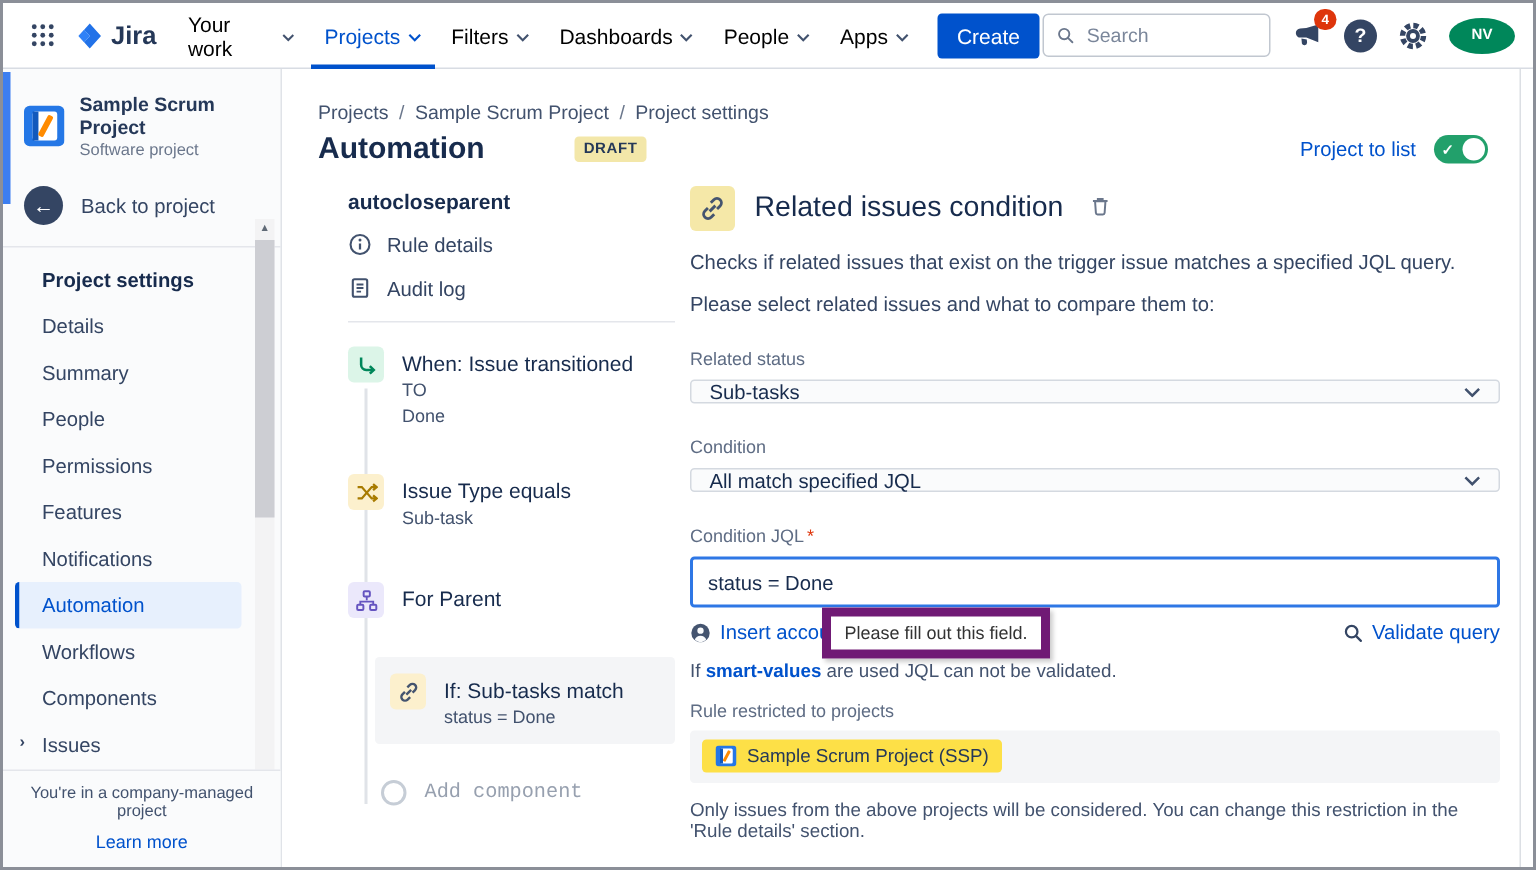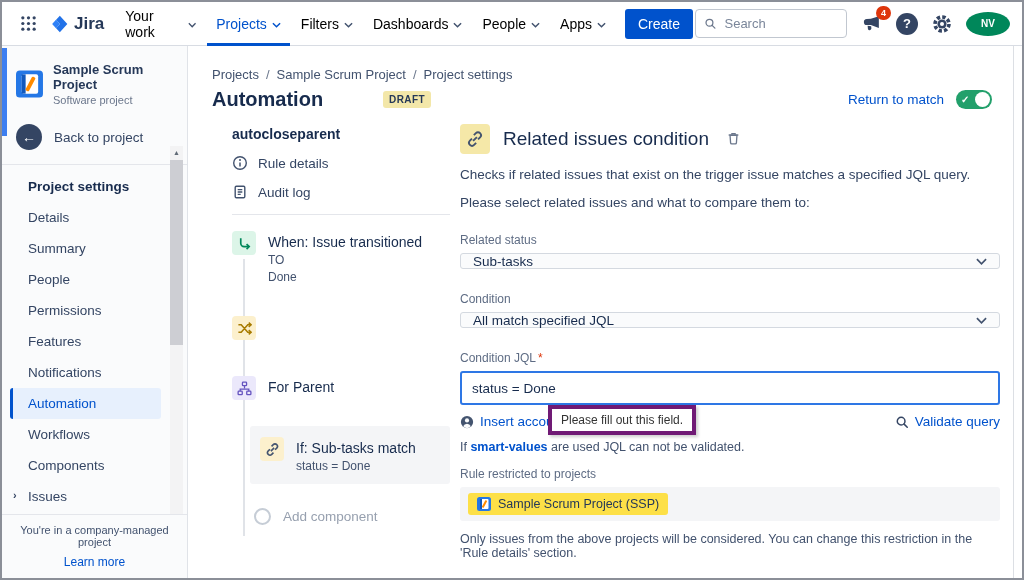--- a/index.html
+++ b/index.html
@@ -71,38 +71,38 @@
   .comp.c1{margin-bottom:32px;}
   .comp.c2{margin-bottom:36px;}
   .comp.c3{margin-bottom:26px;}
   .cicon{flex:none;width:24px;height:24px;border-radius:4px;display:flex;align-items:center;justify-content:center;background:#fff;}
   .cicon.green{background:#dcf5e8;}
   .cicon.yellow{background:#fcf0cd;}
   .cicon.purple{background:#ebe8fb;}
   .ctitle{font-size:14px;color:#172b4d;padding-top:3px;}
   .csub{font-size:12px;color:#42526e;margin-top:3px;}
   .comp.card{margin-left:18px;background:#f4f5f7;border-radius:3px;padding:11px 10px;}
-  .add-comp{display:flex;align-items:center;gap:12px;margin:24px 0 0 22px;color:#97a0af;font-size:13.5px;cursor:pointer;}
+  .add-comp{display:flex;align-items:center;gap:12px;margin:24px 0 0 22px;color:#97a0af;font-size:13.5px;cursor:pointer;font-family:Liberation Mono, monospace;}
   .add-circle{width:13px;height:13px;border-radius:50%;border:2px solid #c6cdd6;}
 
   
   .detail{position:absolute;left:272px;top:78px;width:540px;}
   .d-head{display:flex;align-items:center;gap:13px;}
   .d-icon{width:30px;height:30px;border-radius:4px;background:#f5e8a8;display:flex;align-items:center;justify-content:center;}
   h2{font-size:19px;font-weight:500;margin:0;color:#172b4d;}
   .trash{margin-left:4px;cursor:pointer;padding-top:2px;}
   .d-desc{font-size:13.5px;color:#344563;margin:13px 0 0;}
   .fgroup{margin-top:20px;}
   .fgroup label{font-size:12px;color:#5e6c84;}
   .req{color:#de350b;font-size:12px;margin-left:2px;}
   .select{margin-top:5px;height:16px;background:#fafbfc;border:1px solid #d4d9e0;border-radius:3px;display:flex;align-items:center;justify-content:space-between;padding:0 12px;font-size:13.5px;color:#172b4d;cursor:pointer;box-sizing:border-box;}
   .jql-input{margin-top:5px;display:block;width:100%;height:34px;border:2px solid #2e77e5;border-radius:3px;padding:0 10px;font-size:13.5px;font-family:inherit;color:#172b4d;box-sizing:border-box;outline:none;background:#fff;}
   .links-row{position:relative;margin-top:9px;display:flex;justify-content:space-between;align-items:center;}
   .links-row a{display:flex;align-items:center;gap:6px;font-size:13.5px;color:#0052cc;cursor:pointer;text-decoration:none;}
-  .tooltip{position:absolute;left:88px;top:-9px;background:#fff;border:4px solid #701a75;box-shadow:2px 2px 3px rgba(0,0,0,.2);padding:4px 9px;font-size:12px;color:#333;white-space:nowrap;z-index:3;}
+  .tooltip{position:absolute;left:88px;top:-9px;background:#fff;border:6px solid #701a75;box-shadow:2px 2px 3px rgba(0,0,0,.2);padding:4px 9px;font-size:12px;color:#333;white-space:nowrap;z-index:3;}
   .smart{margin:11px 0 0;font-size:12.5px;color:#42526e;}
   .smart a{color:#0052cc;font-weight:600;cursor:pointer;text-decoration:none;}
   .rlabel{margin-top:13px;font-size:12px;color:#5e6c84;}
   .strip{margin-top:6px;background:#f4f5f7;padding:6px 8px;border-radius:3px;}
   .chip{display:inline-flex;align-items:center;gap:7px;background:#fde047;border-radius:3px;padding:4px 9px;font-size:12.5px;color:#253858;cursor:pointer;}
   .rnote{margin:11px 0 0;font-size:12.5px;color:#42526e;}
 </style>
 </head>
 <body>
 
@@ -260,21 +260,21 @@
       <span class="sep">/</span>
       <a>Sample Scrum Project</a>
       <span class="sep">/</span>
       <a>Project settings</a>
     </div>
 
     <div class="title-row">
       <h1>Automation</h1>
       <span class="draft">DRAFT</span>
       <div class="title-right">
-        <a>Return to match</a>
+        <a>Project to list</a>
         <span class="toggle">
           <span class="tcheck">✓</span>
           <span class="knob"></span>
         </span>
       </div>
     </div>
 
     <section class="rule-col">
       <div class="rule-name">autocloseparent</div>
       <div class="rule-link">
@@ -311,20 +311,24 @@
           </div>
         </div>
 
         <div class="comp c2">
           <span class="cicon yellow">
             <svg width="15" height="15" viewBox="0 0 16 16">
               <path d="M1.5 4h3l7 8h3M1.5 12h3l7-8h3" stroke="#a87b00" stroke-width="1.6" fill="none"></path>
               <path d="M12.5 1.8L15 4l-2.5 2.2M12.5 9.8L15 12l-2.5 2.2" stroke="#a87b00" stroke-width="1.6" fill="none"></path>
             </svg>
           </span>
+          <div>
+            <div class="ctitle">Issue Type equals</div>
+            <div class="csub">Sub-task</div>
+          </div>
         </div>
 
         <div class="comp c3">
           <span class="cicon purple">
             <svg width="15" height="15" viewBox="0 0 16 16">
               <rect x="5.8" y="1.2" width="4.4" height="3.8" rx="0.8" stroke="#6554c0" stroke-width="1.4" fill="none"></rect>
               <rect x="1.2" y="10.8" width="4.4" height="3.8" rx="0.8" stroke="#6554c0" stroke-width="1.4" fill="none"></rect>
               <rect x="10.4" y="10.8" width="4.4" height="3.8" rx="0.8" stroke="#6554c0" stroke-width="1.4" fill="none"></rect>
               <path d="M8 5v2.6M3.4 10.8V8.6h9.2v2.2" stroke="#6554c0" stroke-width="1.3" fill="none"></path>
             </svg>

